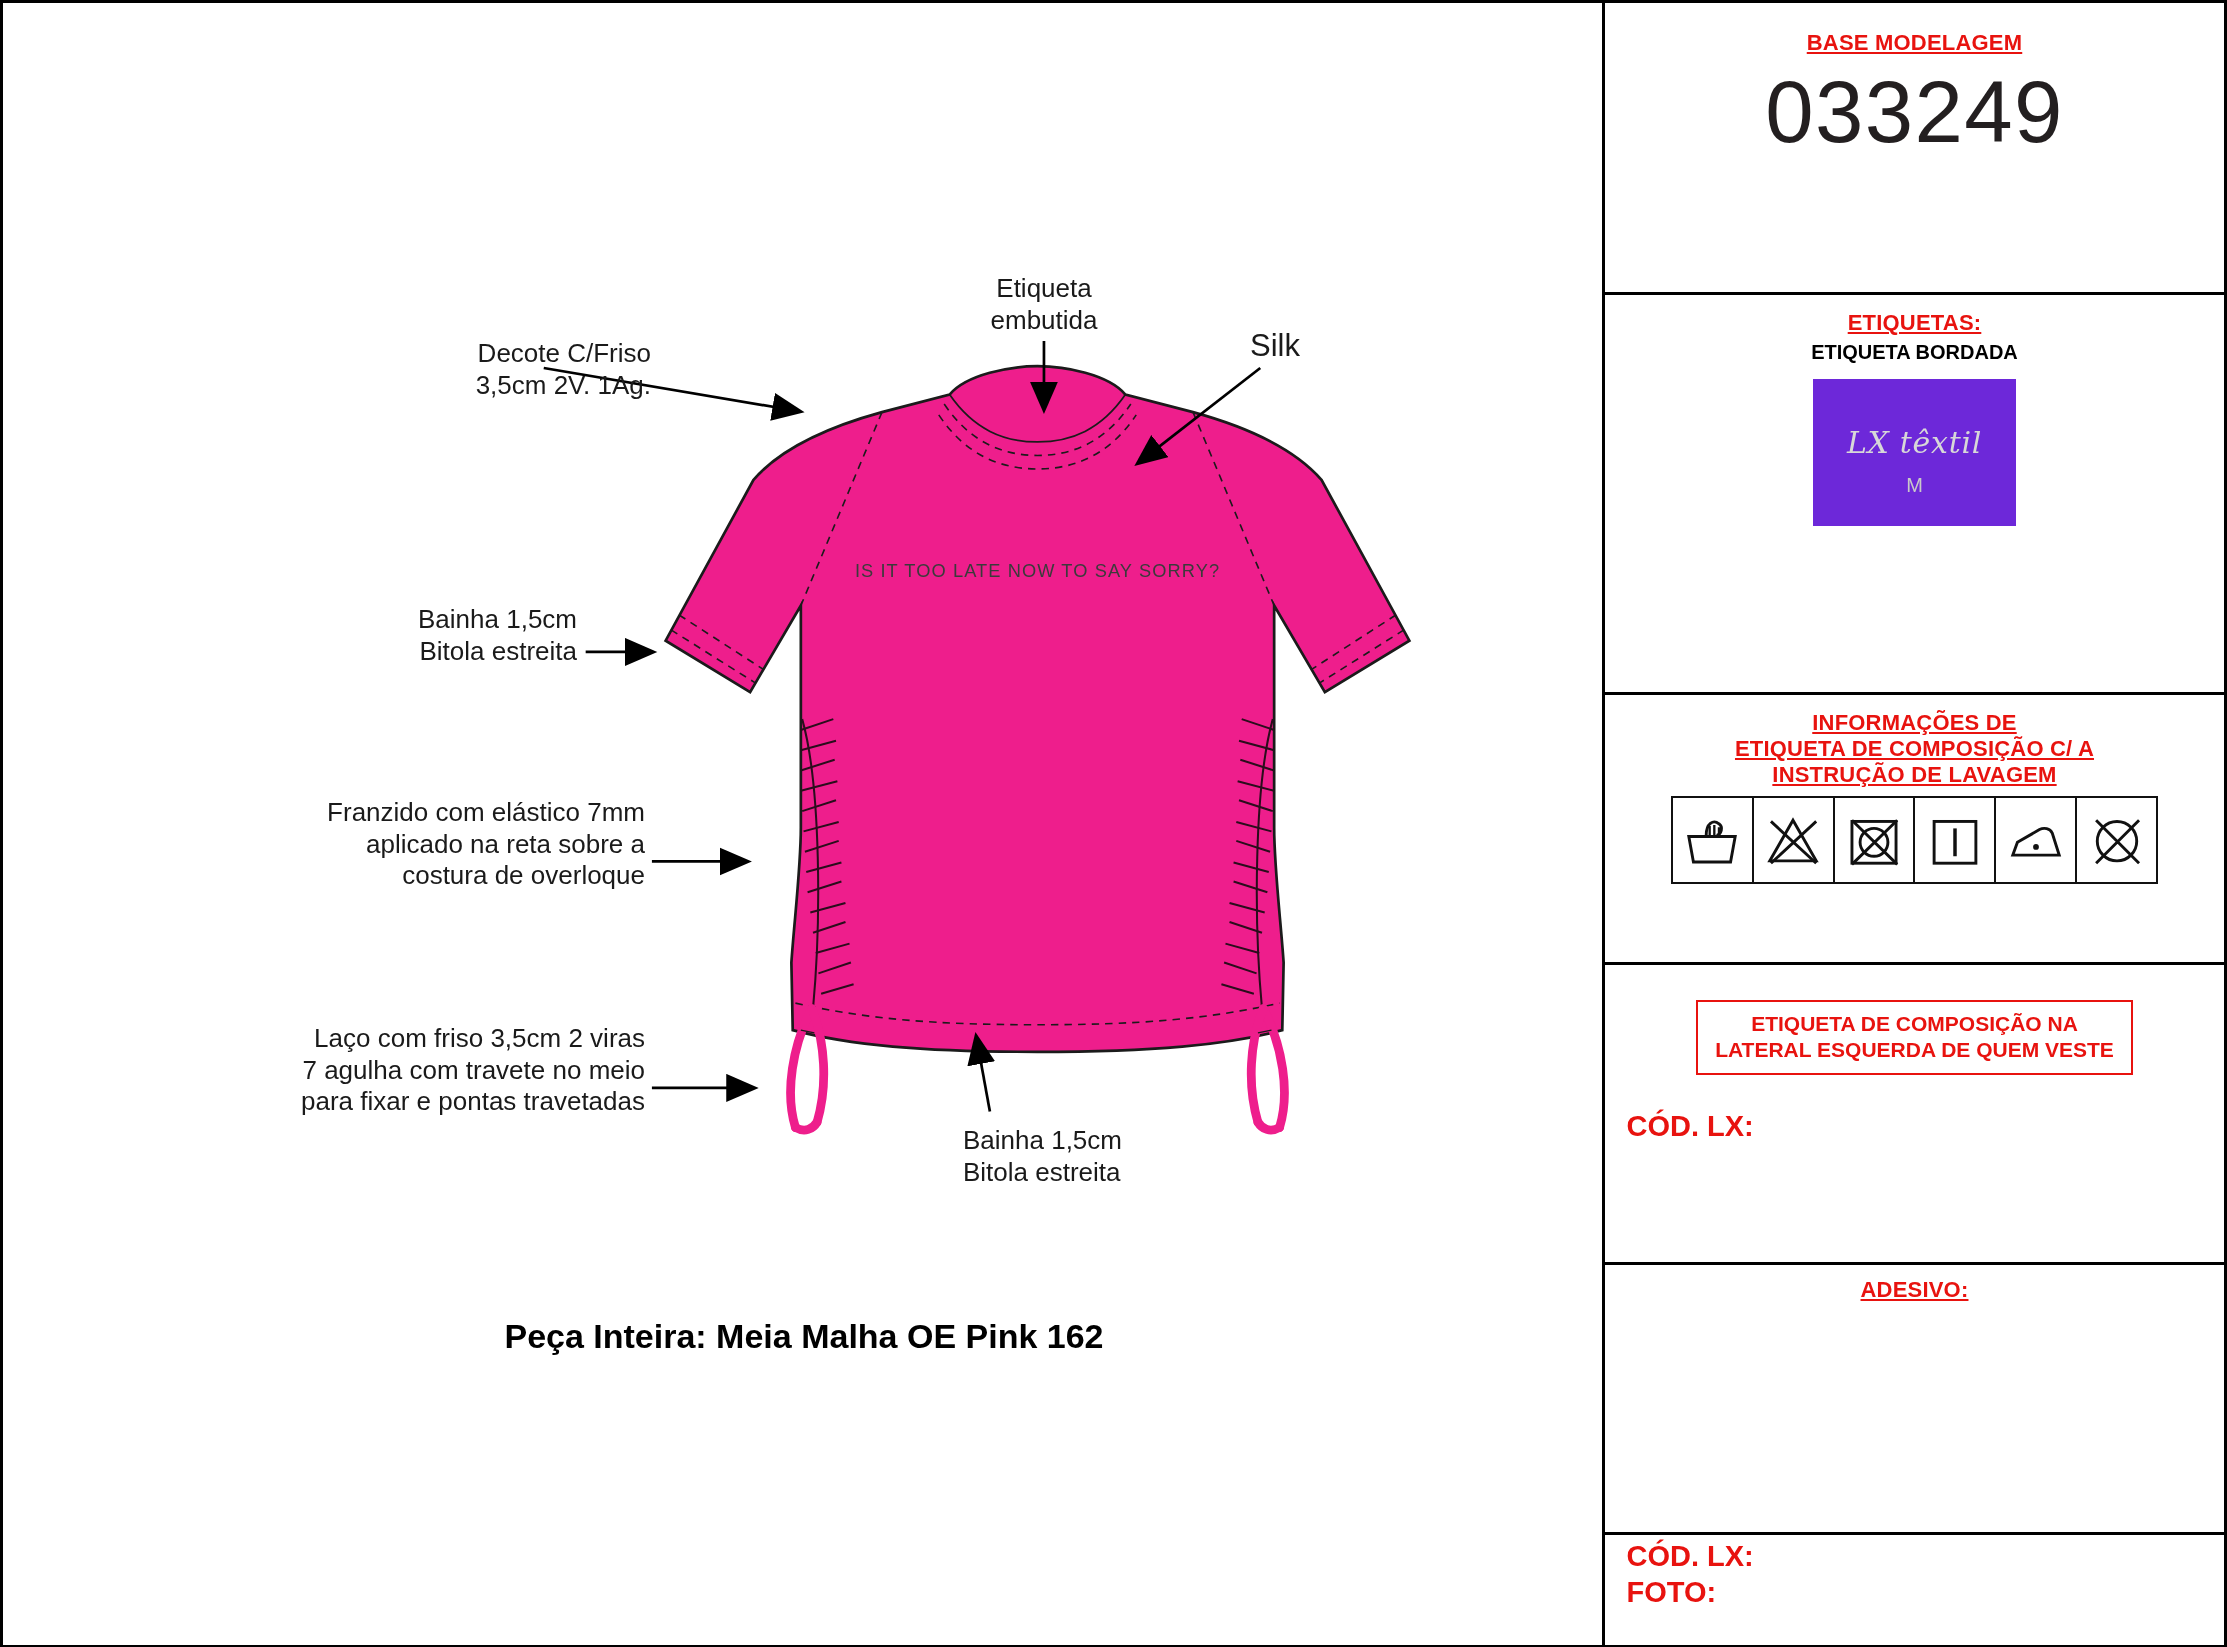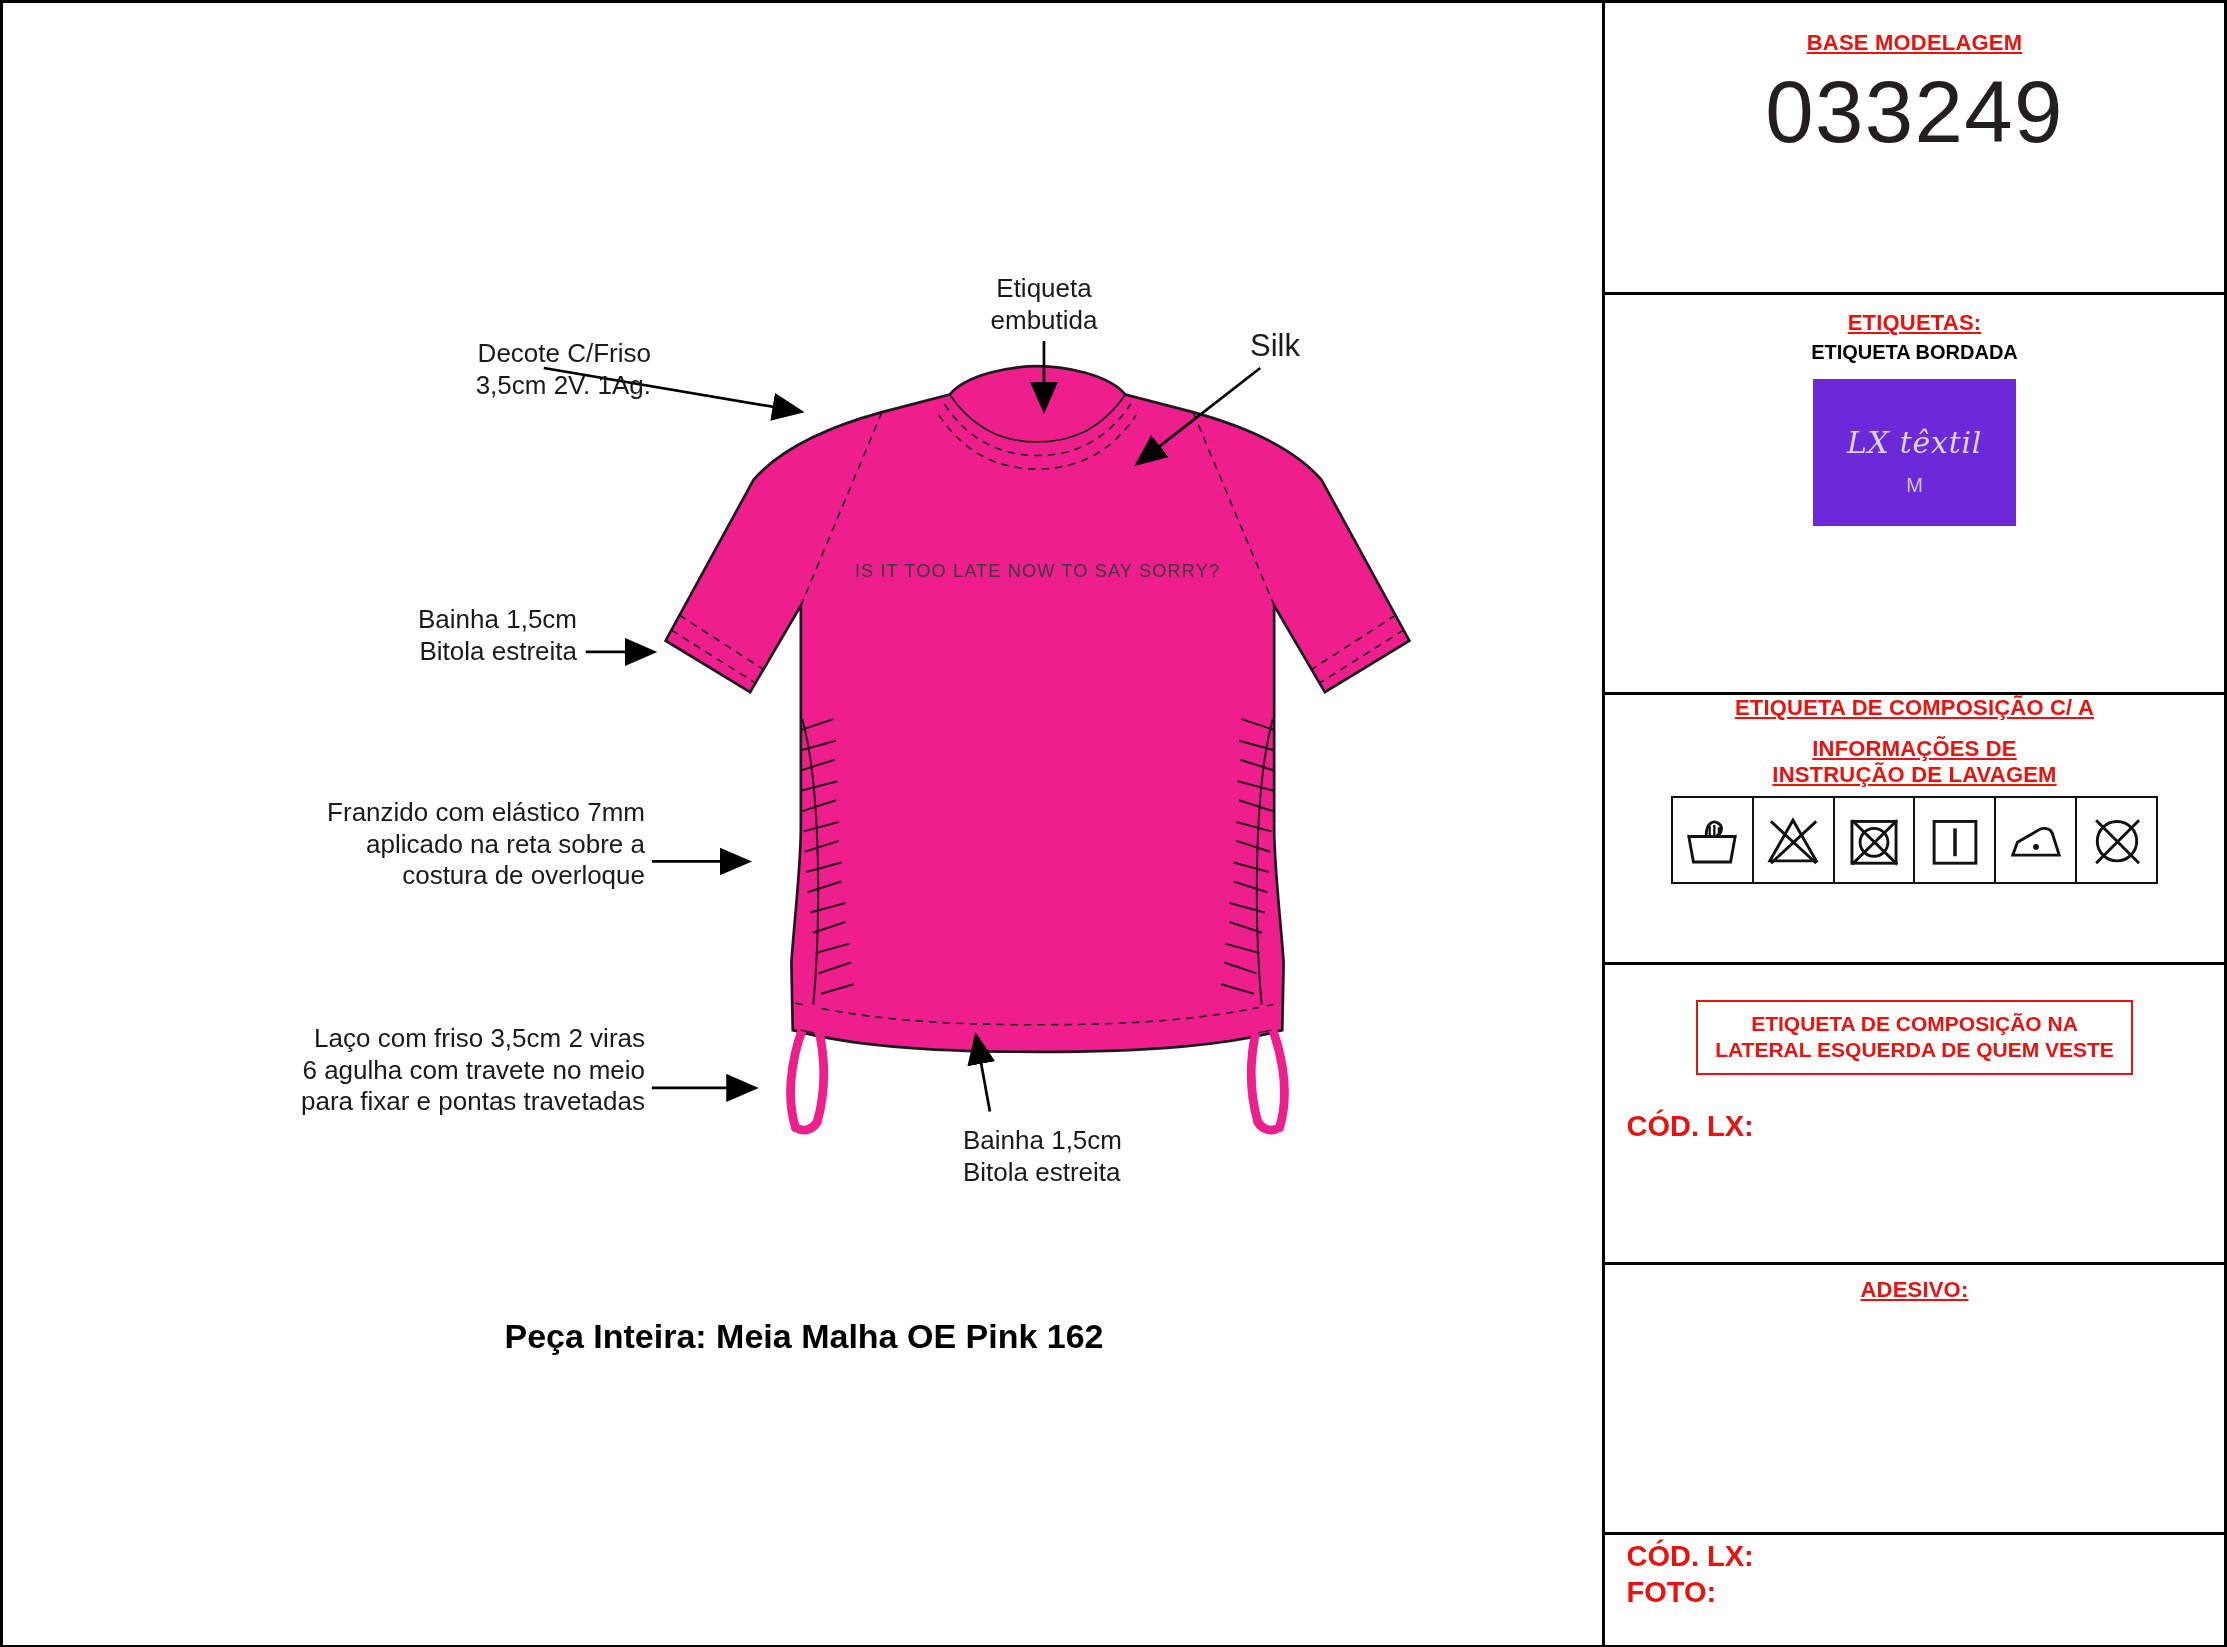--- a/index.html
+++ b/index.html
@@ -315,21 +315,21 @@
     <div class="callout left" style="left:1247px; top:324px; width:176px; font-size:31px;">Silk</div>
 
     <div class="callout right" style="left:297px; top:601px; width:277px;">Bainha 1,5cm
 Bitola estreita</div>
 
     <div class="callout right" style="left:149px; top:794px; width:493px;">Franzido com elástico 7mm
 aplicado na reta sobre a
 costura de overloque</div>
 
     <div class="callout right" style="left:122px; top:1020px; width:520px;">Laço com friso 3,5cm 2 viras
-6 agulha com travete no meio
+7 agulha com travete no meio
 para fixar e pontas travetadas</div>
 
     <div class="callout left" style="left:960px; top:1122px; width:284px;">Bainha 1,5cm
 Bitola estreita</div>
 
     <div id="ref-block">
       <div>Peça Inteira: Meia Malha OE Pink 162</div>
     </div>
   </div>
 
@@ -343,22 +343,22 @@
     <div class="rbox" style="height:400px;">
       <div class="r-red-title" style="padding-top:15px;">ETIQUETAS:</div>
       <div class="r-black-bold" style="padding-top:5.4px;">ETIQUETA BORDADA</div>
       <div id="label-swatch">
         <div class="brand">LX têxtil</div>
         <div class="size">M</div>
       </div>
     </div>
 
     <div class="rbox" style="height:270px;">
+      <div class="r-red-title" style="padding-top:15px;">INFORMAÇÕES DE</div>
       <div class="r-red-title">ETIQUETA DE COMPOSIÇÃO C/ A</div>
-      <div class="r-red-title" style="padding-top:15px;">INFORMAÇÕES DE</div>
       <div class="r-red-title">INSTRUÇÃO DE LAVAGEM</div>
 
       <div id="care-row">
         <div class="sym">
           <svg width="58" height="58" viewBox="0 0 100 100">
             <path d="M10 44 L90 44 L82 88 L18 88 Z" fill="none" stroke="#111" stroke-width="5"></path>
             <path d="M40 42 C40 22, 52 14, 62 22 C70 28, 66 40, 58 42" fill="none" stroke="#111" stroke-width="5"></path>
             <path d="M46 42 L46 26 M54 42 L54 24 M62 42 L62 28" stroke="#111" stroke-width="4"></path>
           </svg>
         </div>

